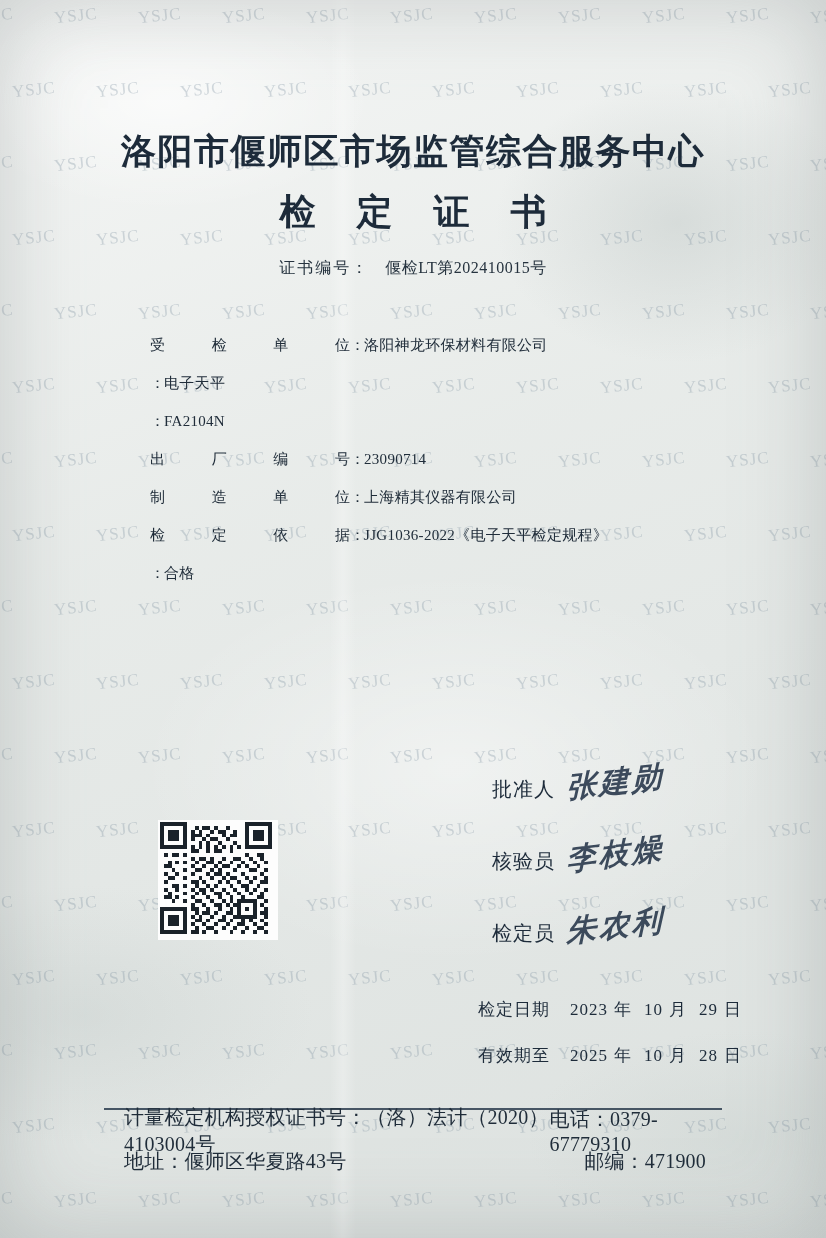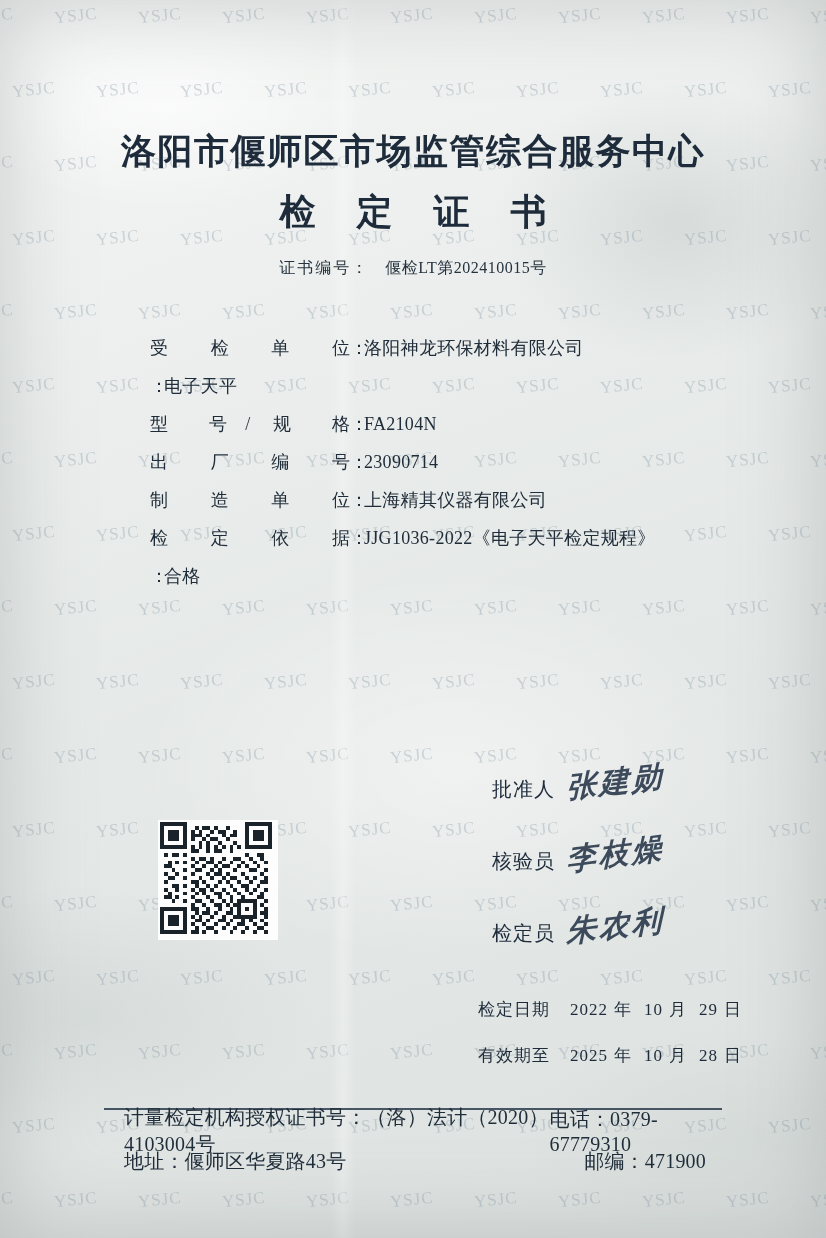--- a/index.html
+++ b/index.html
@@ -102,21 +102,21 @@
   .fields {
     position: absolute;
     top: 336px;
     left: 150px;
     right: 80px;
   }
   .field {
     display: flex;
     align-items: baseline;
     height: 38px;
-    font-size: 18px;
+    font-size: 15px;
     color: #1e2b38;
   }
   .field .label {
     width: 200px;
     display: flex;
     justify-content: space-between;
     flex: 0 0 200px;
     letter-spacing: 0px;
   }
   .field .label::after {
@@ -447,23 +447,20 @@
         <span class="colon">：</span>
         <span class="value">洛阳神龙环保材料有限公司</span>
       </div>
 
       <div class="field">
         <span class="colon">：</span>
         <span class="value">电子天平</span>
       </div>
 
       <div class="field">
-        <span class="label">
-            <span class="txt">型 号/ 规 格</span>
-          </span>
         <span class="colon">：</span>
         <span class="value">FA2104N</span>
       </div>
 
       <div class="field">
         <span class="label">
             <span class="txt">出 厂 编 号</span>
           </span>
         <span class="colon">：</span>
         <span class="value">23090714</span>
@@ -723,21 +720,21 @@
       </div>
       <div class="sig-row">
         <span class="sig-label">检定员</span>
         <span class="sig-ink">朱农利</span>
       </div>
     </div>
 
     <div class="date-block">
       <div class="date-row">
         <span class="dlabel">检定日期</span>
-        <span class="dnum">2022</span>
+        <span class="dnum">2023</span>
         <span class="dpart">年</span>
         <span class="dnum">10</span>
         <span class="dpart">月</span>
         <span class="dnum">29</span>
         <span class="dpart">日</span>
       </div>
       <div class="date-row">
         <span class="dlabel">有效期至</span>
         <span class="dnum">2025</span>
         <span class="dpart">年</span>

